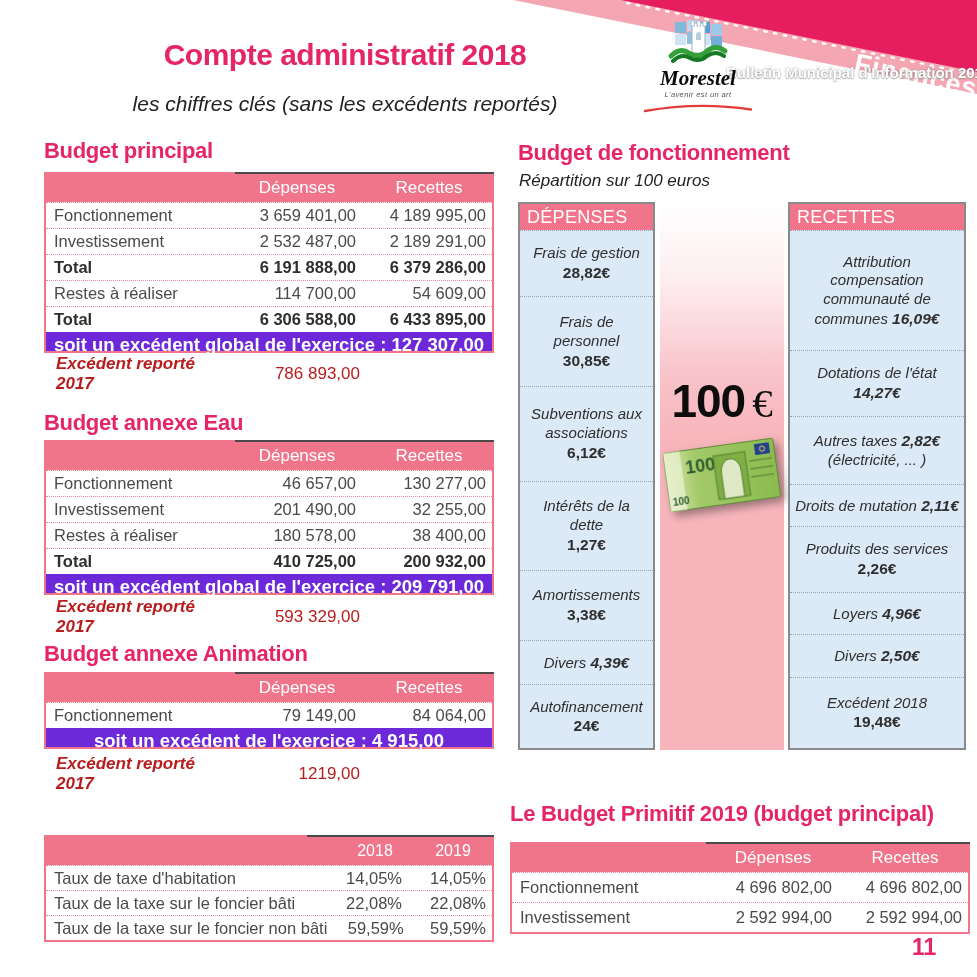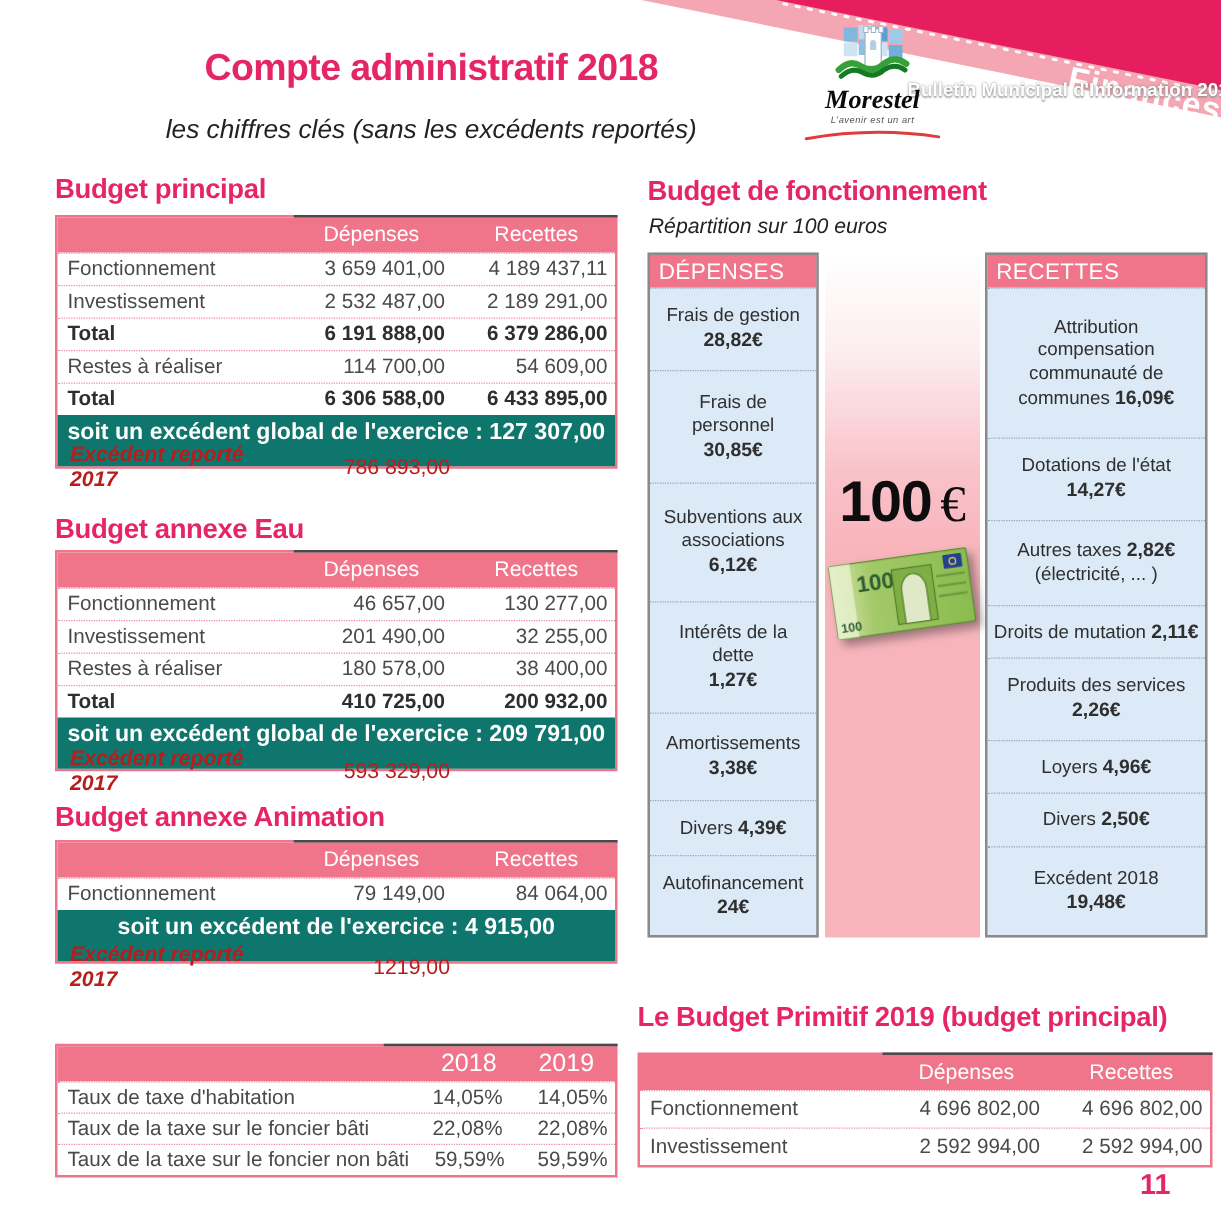--- a/index.html
+++ b/index.html
@@ -33,38 +33,38 @@
   .btable::before{content:"";position:absolute;top:-2px;right:-2px;width:58%;height:2px;background:#4a4a4a;}
   .btable.fisc::before{width:42%;}
   .thead{display:flex;align-items:center;background:#F0758B;color:#fff;height:28px;font-size:17px;}
   .brow{display:flex;align-items:center;height:25px;font-size:16.5px;border-top:1px dotted #EC8AA0;color:#4a4a4a;}
   .brow.bold{font-weight:bold;color:#2e2e2e;}
   .c-label{flex:1;padding-left:8px;white-space:nowrap;}
   .c-dep{width:138px;text-align:right;padding-right:4px;white-space:nowrap;}
   .c-rec{width:126px;text-align:right;padding-right:6px;white-space:nowrap;}
   .thead .c-dep,.thead .c-rec{text-align:center;padding:0;}
   .c-y{width:78px;text-align:right;padding-right:6px;}
-  .thead .c-y{text-align:center;font-size:20px;padding:0;}
+  .thead .c-y{text-align:center;font-size:16px;padding:0;}
   .fisc .brow{height:24px;font-size:16.5px;}
-  .band{background:#0f766e;color:#fff;font-weight:bold;text-align:center;
-      font-size:18.5px;height:41px;line-height:25px;white-space:nowrap;}
+  .band{background:#6d28d9;color:#fff;font-weight:bold;text-align:center;
+      font-size:18.5px;height:19px;line-height:25px;white-space:nowrap;}
   .reported{position:absolute;width:446px;display:flex;align-items:center;font-size:17px;color:#b91c1c;}
   .reported .r-label{flex:1;padding-left:12px;font-style:italic;font-weight:bold;}
   .reported .r-val{width:138px;text-align:right;padding-right:4px;}
   .reported .r-spacer{width:126px;}
 
   
   .fbox{position:absolute;top:202px;height:548px;border:2px solid #8a8a8a;background:#DCE9F6;
       display:flex;flex-direction:column;box-sizing:border-box;}
   .fhead{background:#F0758B;color:#fff;font-size:18px;height:26px;line-height:26px;
       padding-left:7px;letter-spacing:.3px;flex:0 0 26px;}
   .fsec{border-top:1px dotted #93A6B8;display:flex;flex-direction:column;justify-content:center;
       align-items:center;text-align:center;font-size:15px;line-height:1.25;padding:2px 5px;color:#2f2f2f;}
   .fsec b{font-size:15.5px;}
-  .fline{width:100%;}
+  .fline{width:100%;font-style:italic;}
 
   
   .euro-band{position:absolute;left:660px;top:202px;width:124px;height:548px;
       background:linear-gradient(180deg,#ffffff 0%,#fdeef0 14%,#f9c2c9 32%,#F8B4BB 44%,#F8B4BB 100%);}
   .euro-100{position:absolute;top:172px;width:100%;text-align:center;color:#0d0d0d;white-space:nowrap;}
   .euro-100 .num{font-size:46px;font-weight:bold;letter-spacing:-1px;}
   .euro-100 .cur{font-size:41px;font-weight:normal;margin-left:7px;font-family:"Liberation Serif",serif;}
   .note-wrap{position:absolute;top:243px;left:6px;transform:rotate(-8deg);
       filter:drop-shadow(4px 5px 4px rgba(40,40,40,.45));}
 
@@ -114,21 +114,21 @@
   <div class="sec-title" style="left:44px;top:138px;">Budget principal</div>
   <div class="btable" style="left:44px;top:172px;">
     <div class="thead">
       <span class="c-label"></span>
       <span class="c-dep">Dépenses</span>
       <span class="c-rec">Recettes</span>
     </div>
     <div class="brow">
       <span class="c-label">Fonctionnement</span>
       <span class="c-dep">3 659 401,00</span>
-      <span class="c-rec">4 189 437,11</span>
+      <span class="c-rec">4 189 995,00</span>
     </div>
     <div class="brow">
       <span class="c-label">Investissement</span>
       <span class="c-dep">2 532 487,00</span>
       <span class="c-rec">2 189 291,00</span>
     </div>
     <div class="brow bold">
       <span class="c-label">Total</span>
       <span class="c-dep">6 191 888,00</span>
       <span class="c-rec">6 379 286,00</span>

